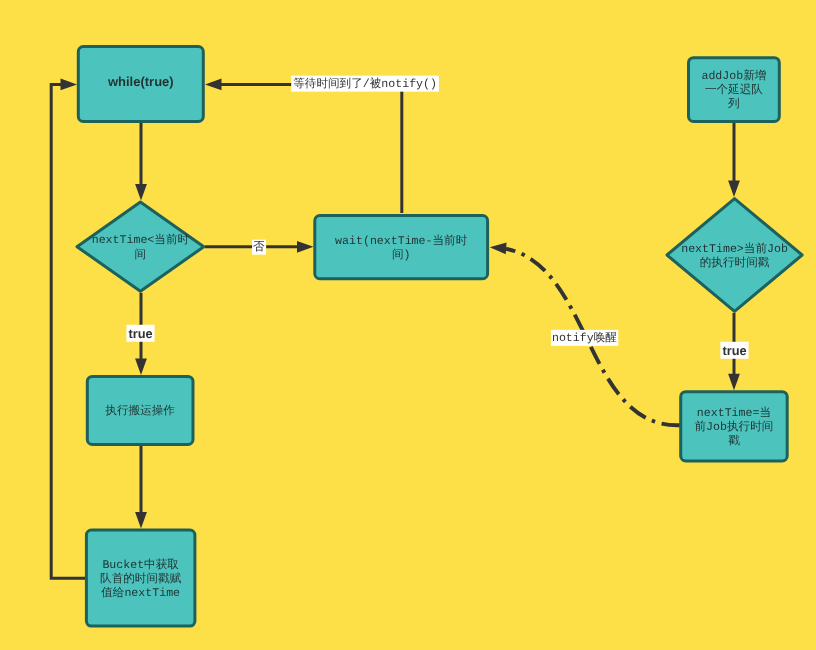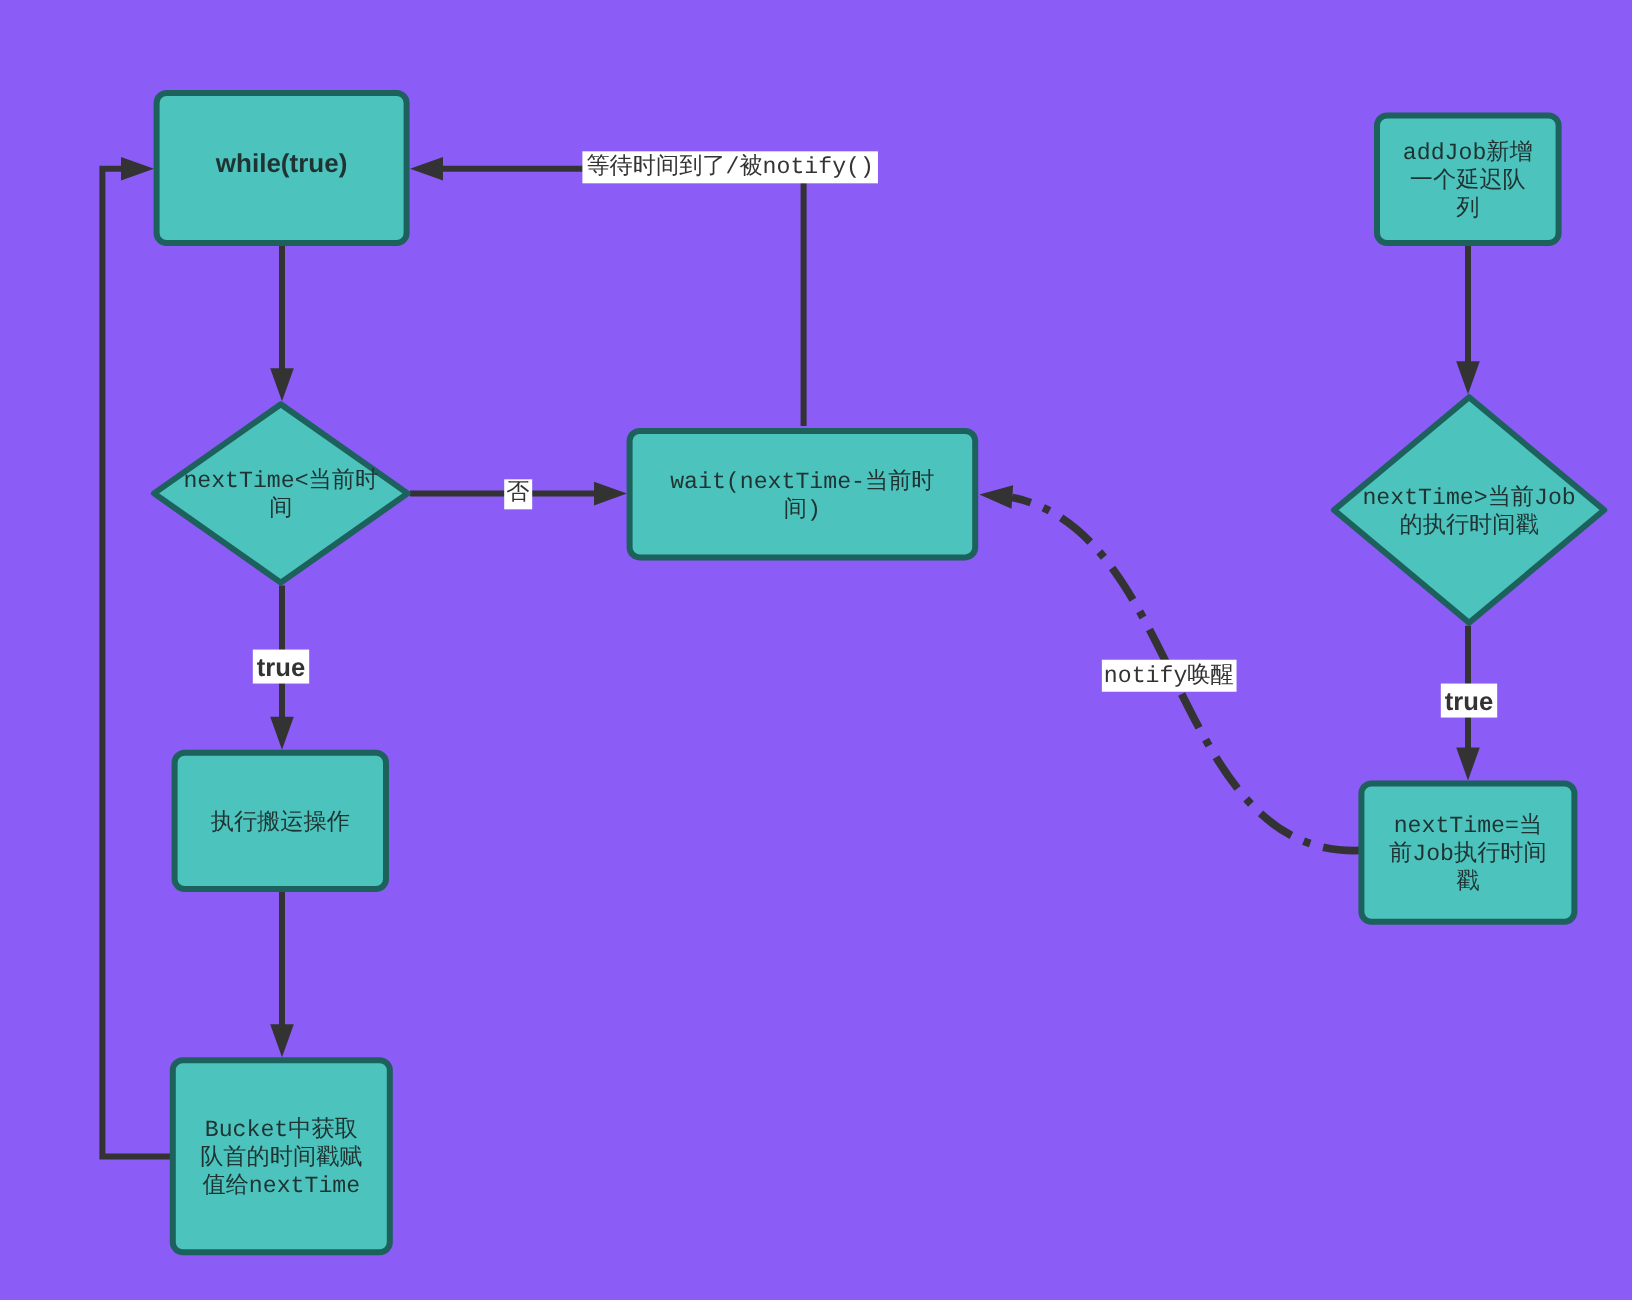--- a/index.html
+++ b/index.html
@@ -1,20 +1,20 @@
 <!DOCTYPE html>
 <html><head>
 <meta charset="utf-8">
 <title>delay-queue-flowchart</title>
 <style>
   html,body{margin:0;padding:0;background:#ffffff;}
   body{width:816px;height:650px;overflow:hidden;
        font-family:"Liberation Sans",sans-serif;
        -webkit-font-smoothing:antialiased;}
-  #canvas{position:relative;width:816px;height:650px;background:#8b5cf6;overflow:hidden;}
+  #canvas{position:relative;width:816px;height:650px;background:#fde047;overflow:hidden;}
   svg#chart{display:block;position:absolute;left:0;top:0;
             text-rendering:geometricPrecision;
             -webkit-font-smoothing:antialiased;}
   svg text{-webkit-font-smoothing:antialiased;}
 
   .node-shape{stroke-width:3px;stroke-linejoin:round;}
   .edge-path{fill:none;stroke-width:3px;stroke-linecap:butt;stroke-linejoin:miter;}
   .edge-dashdot{fill:none;stroke-width:3.9px;stroke-linecap:butt;
                 stroke-dasharray:19 6.75 3.5 6.75;stroke-dashoffset:0;}
 

